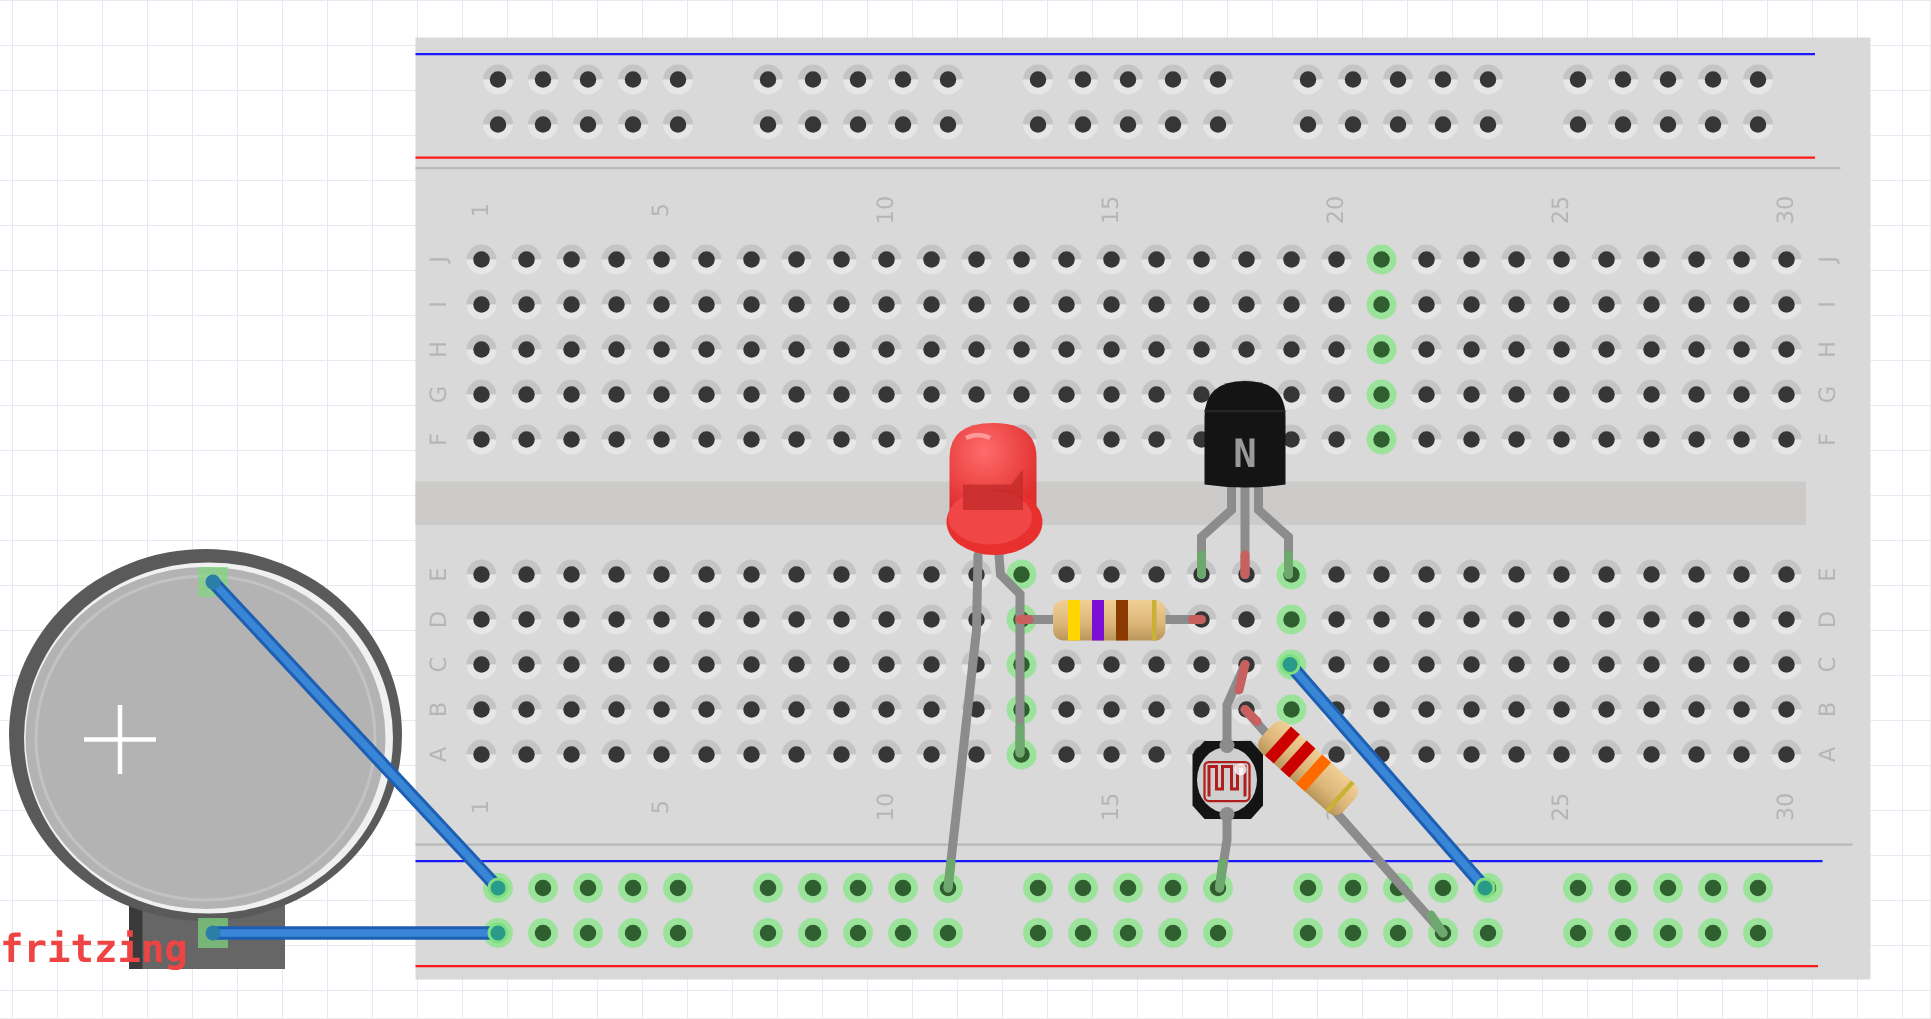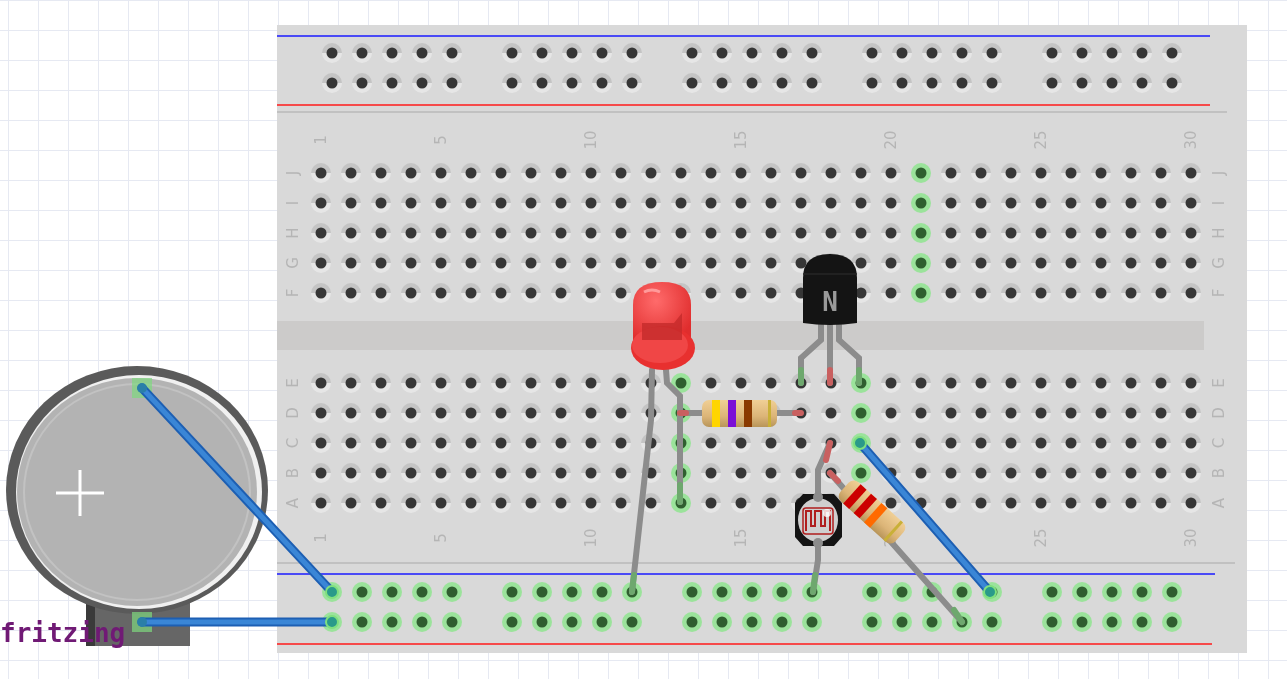--- a/index.html
+++ b/index.html
@@ -8,21 +8,21 @@
     background-color:#ffffff;
     background-image:
       linear-gradient(to right, #e6e9f2 1px, transparent 1px),
       linear-gradient(to bottom, #e6e9f2 1px, transparent 1px);
     background-size:30px 30px;
     background-position:8px 0;
     font-family:"DejaVu Sans", sans-serif;
   }
   #canvas { position:absolute; left:0; top:0; }
   .lbl { font-family:"DejaVu Sans", sans-serif; font-size:15px; fill:#b5b5b5; }
-  .logo { position:absolute; left:0; top:618px; font-family:"DejaVu Sans Mono", monospace; font-size:26px; color:#701a75; letter-spacing:0px; font-weight:bold; }
+  .logo { position:absolute; left:0; top:618px; font-family:"DejaVu Sans Mono", monospace; font-size:26px; color:#ef4444; letter-spacing:0px; font-weight:bold; }
 </style>
 </head>
 <body>
 
 <svg id="canvas" width="1287" height="679" viewBox="0 0 1287 679">
   <defs>
     <radialGradient id="ledGrad" cx="40%" cy="30%" r="70%">
       <stop offset="0%" stop-color="#ff6b6b"></stop>
       <stop offset="100%" stop-color="#e02d2d"></stop>
     </radialGradient>

